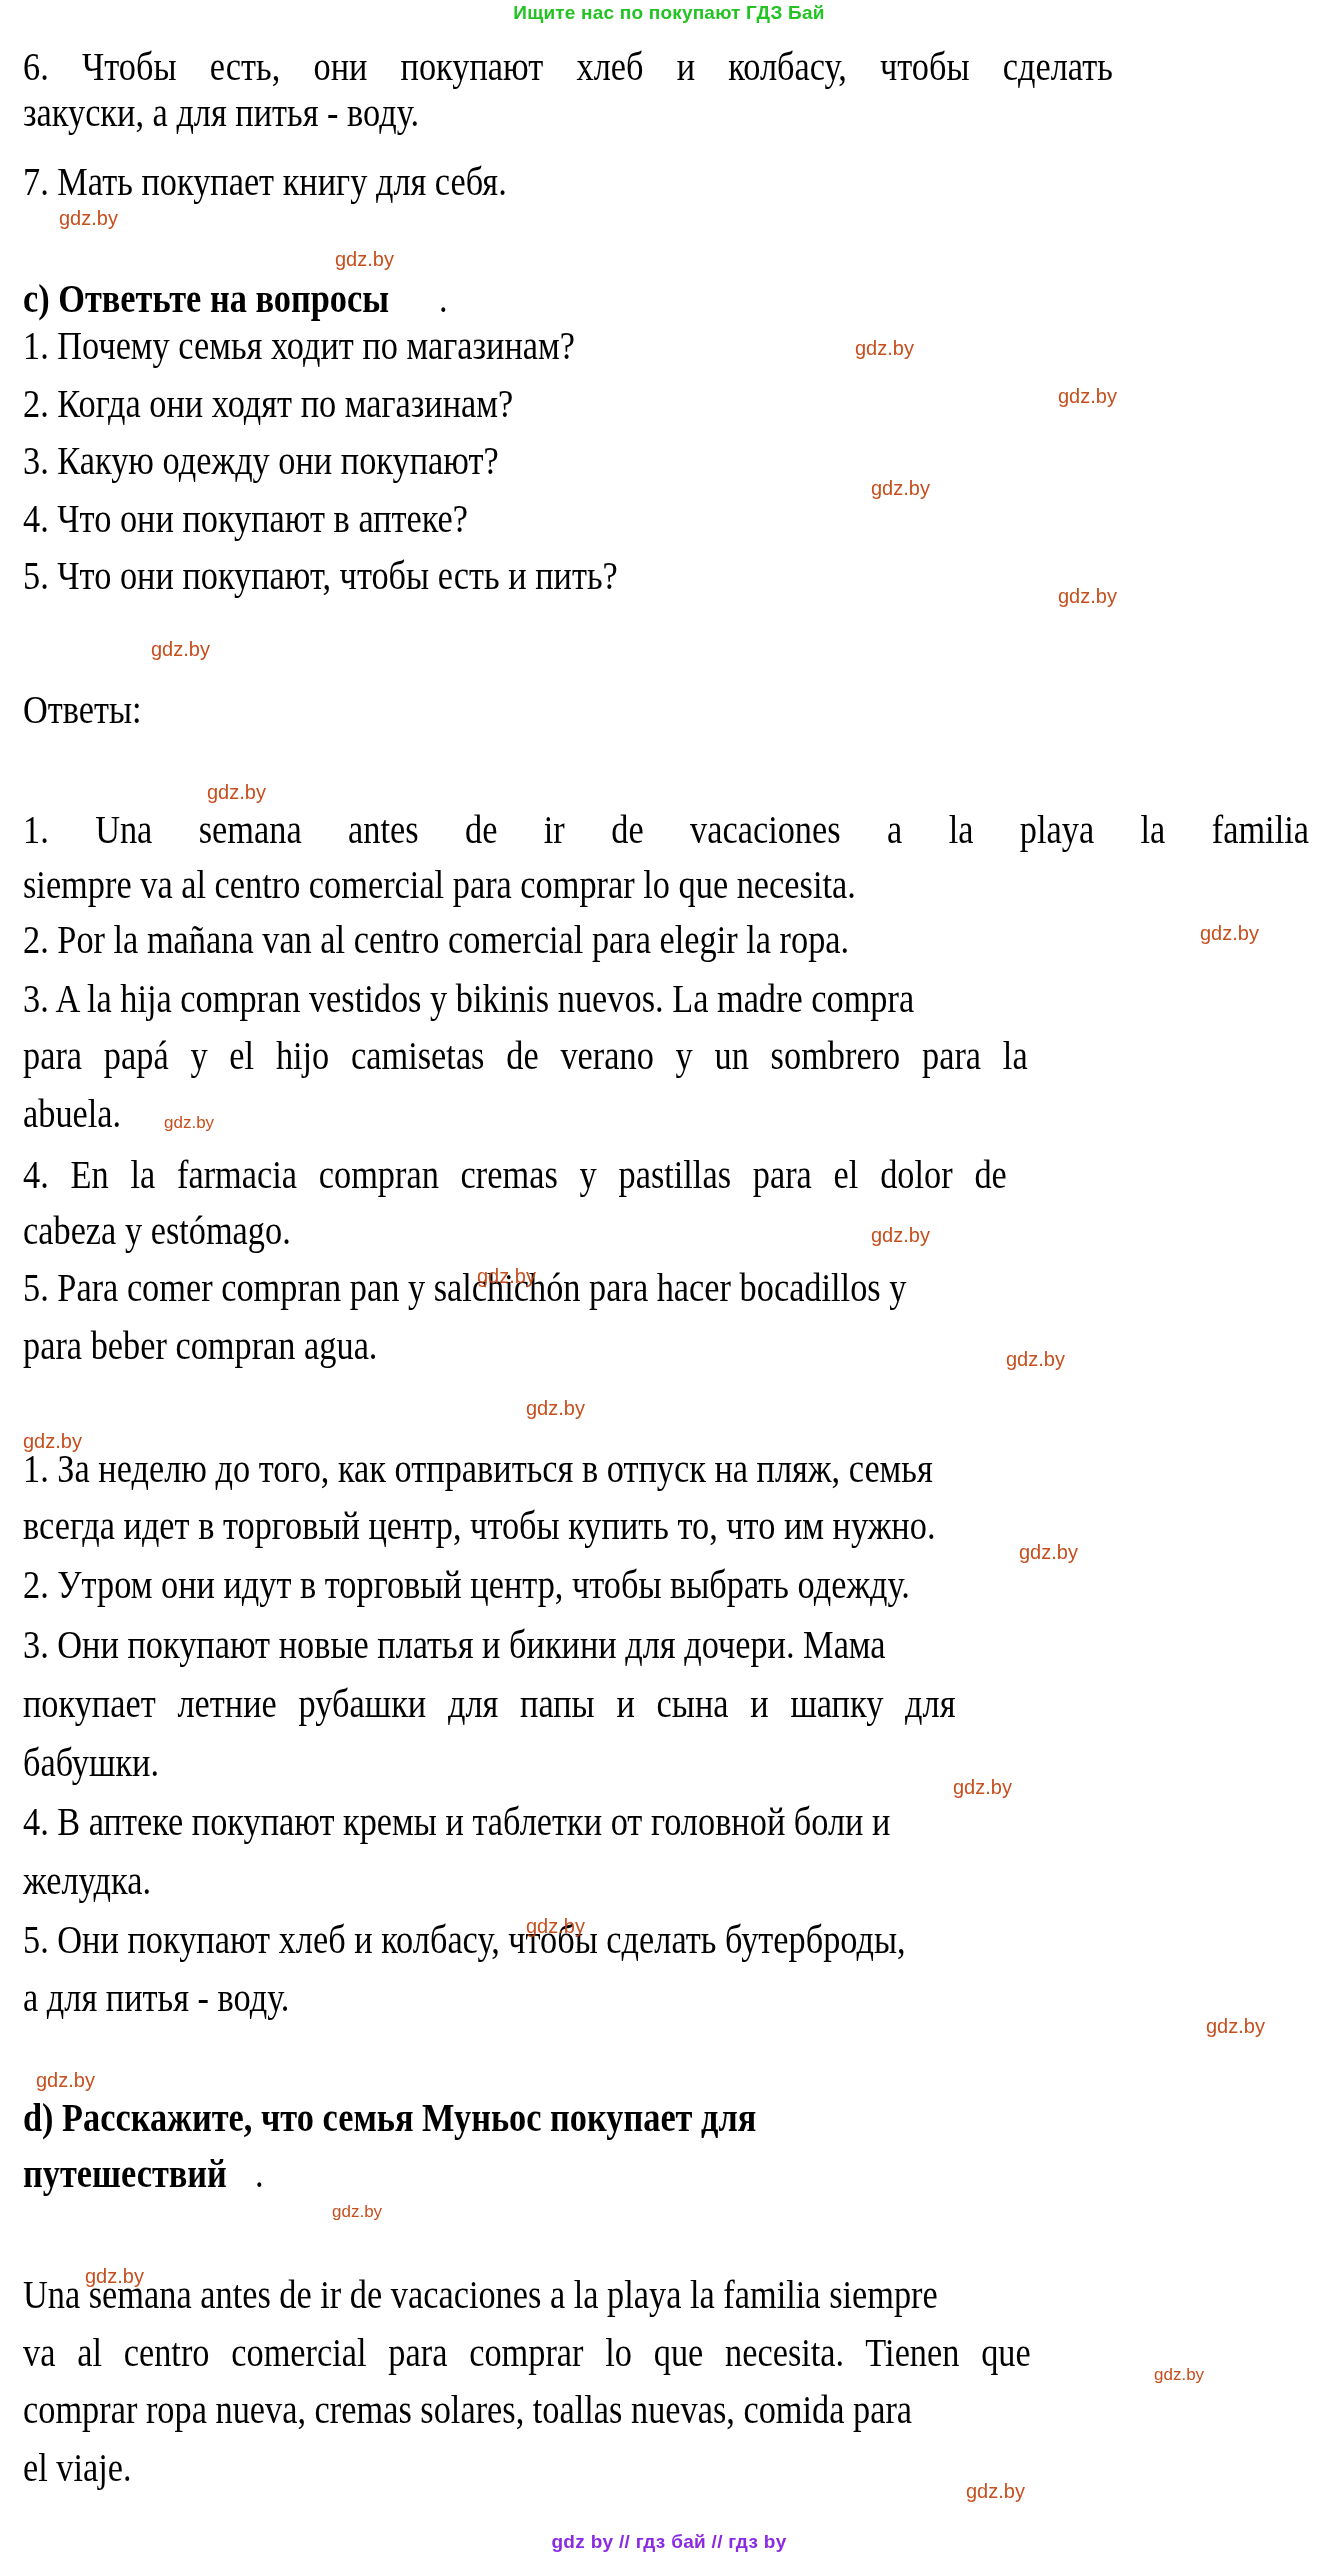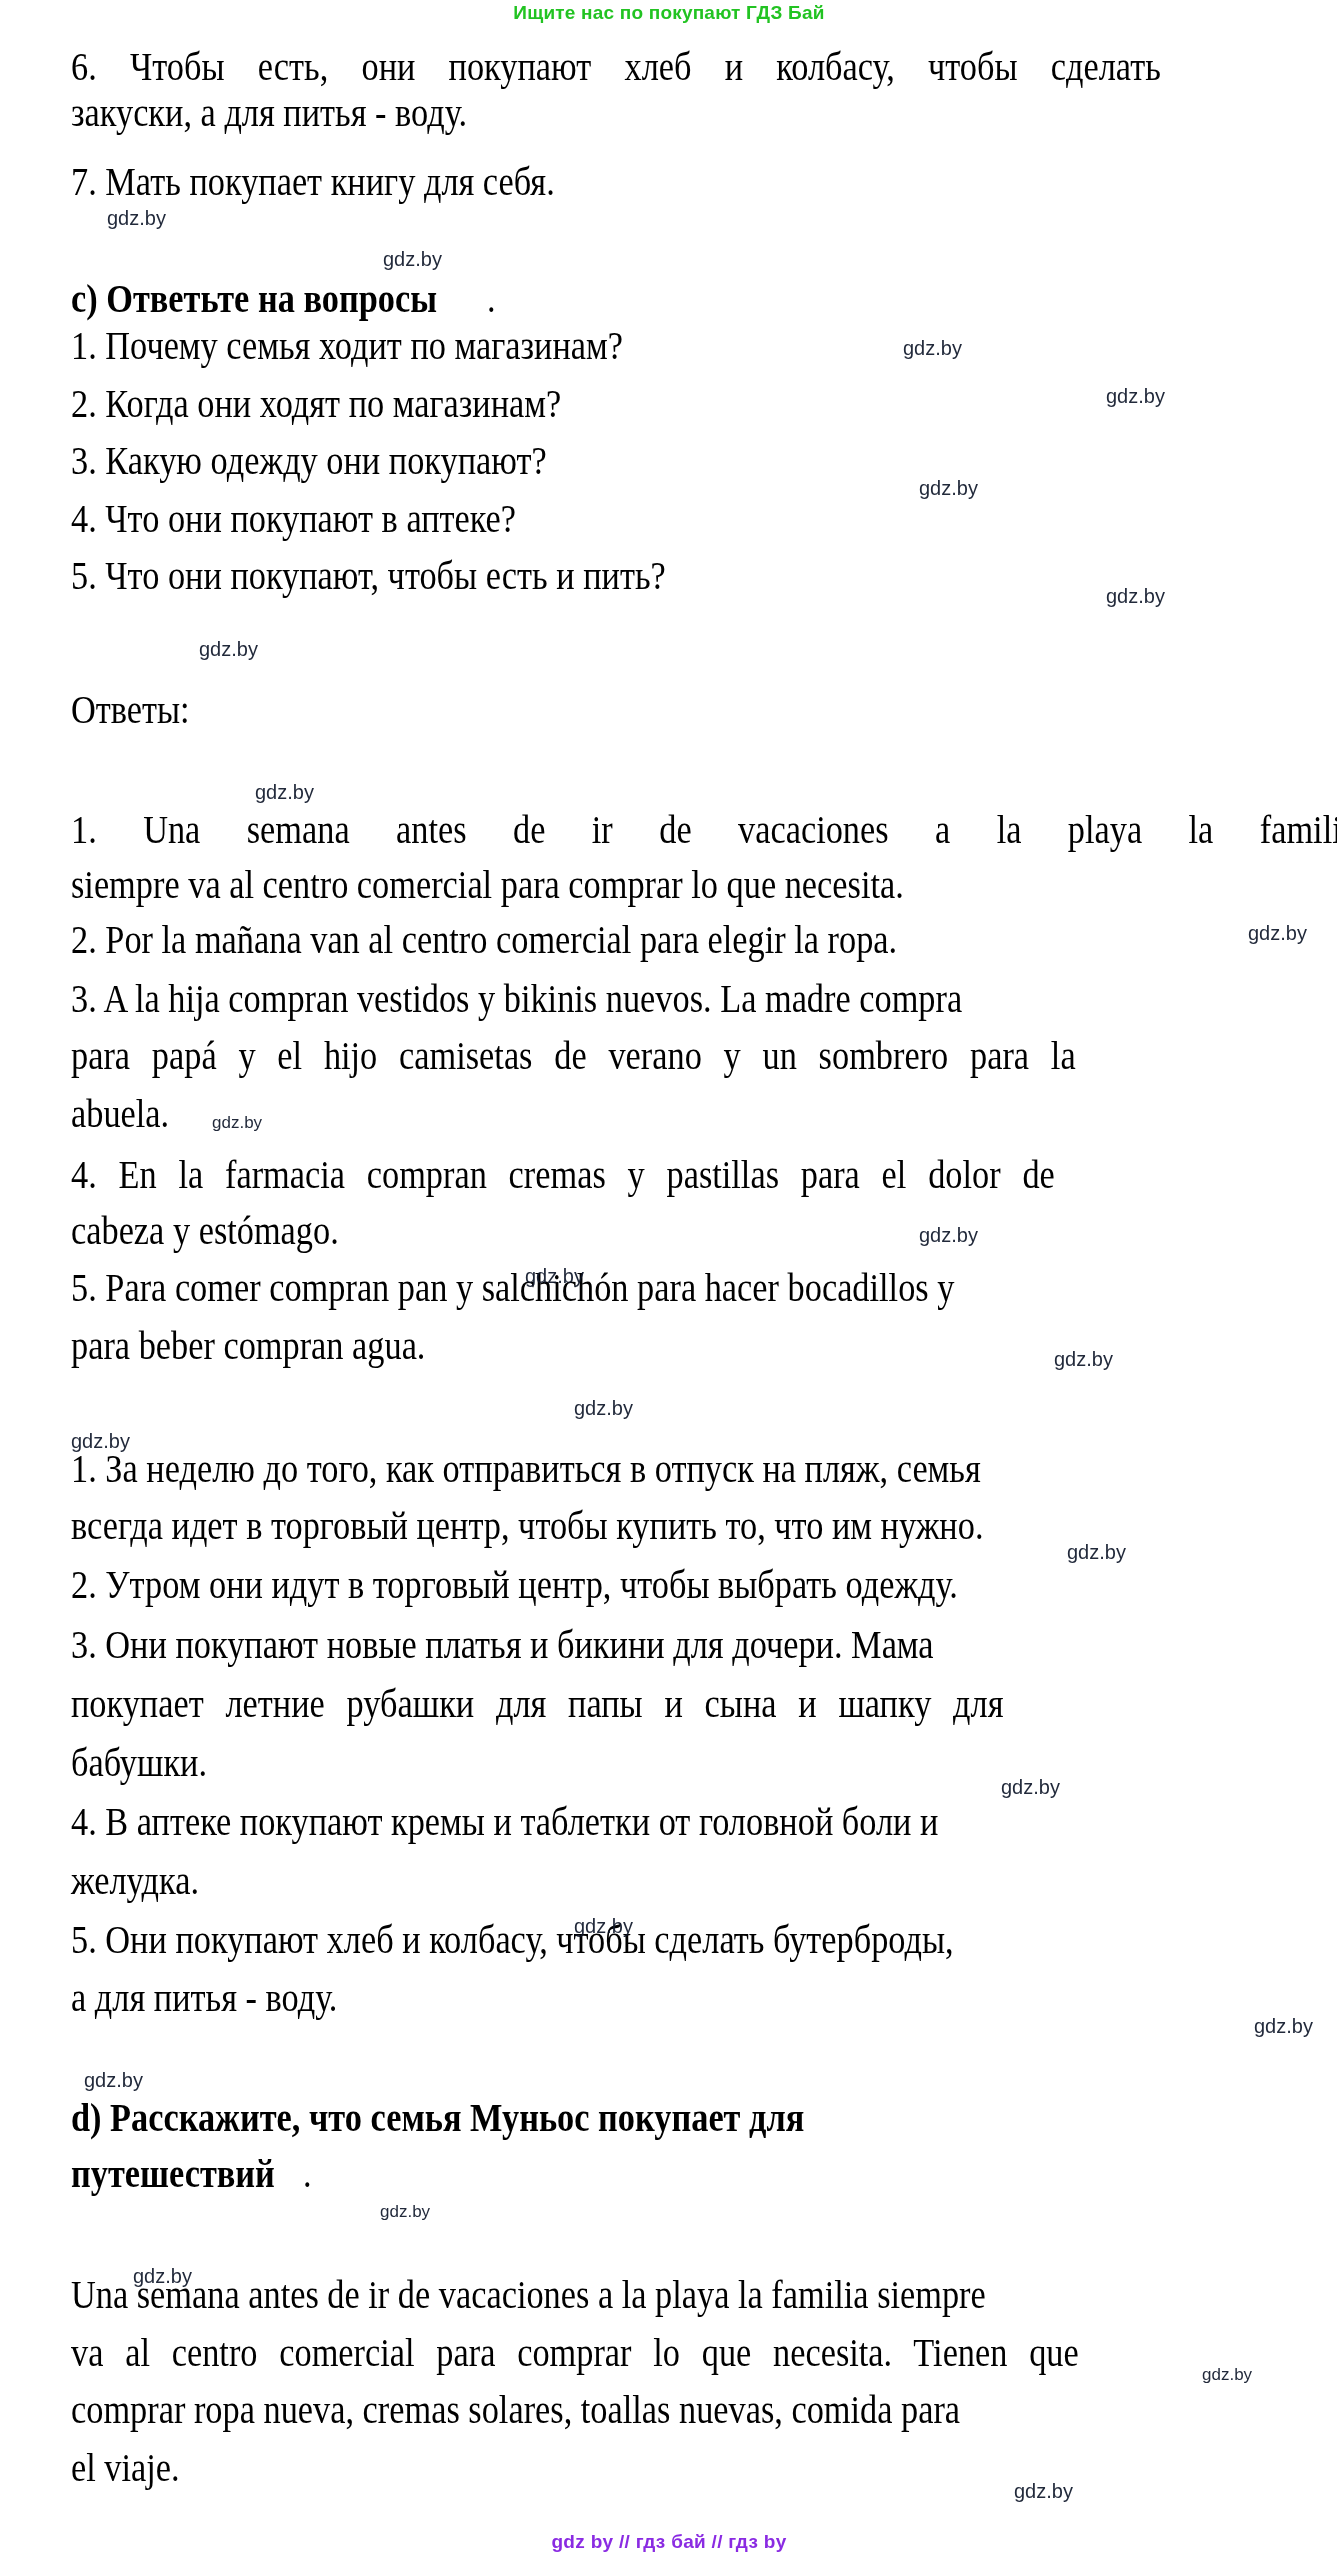--- a/index.html
+++ b/index.html
@@ -40,21 +40,20 @@
     letter-spacing: 0.3px;
   }
 
   
   .page {
     position: absolute;
     top: 0;
     left: 0;
     width: 1066px;
     height: 2576px;
-    margin-left: 48px;
   }
 
   .line {
     position: absolute;
     font-family: "Liberation Serif", "DejaVu Serif", serif;
     font-size: 39px;
     line-height: 1.06;
     white-space: nowrap;
     
     transform-origin: left top;
@@ -63,21 +62,21 @@
   .line.b { font-weight: bold; }
   .w-wide { word-spacing: 15px; }
   .w-xwide { word-spacing: 28px; }
   .w-xxwide { word-spacing: 43px; }
 
   
   .wm {
     position: absolute;
     font-family: "Liberation Sans", "DejaVu Sans", sans-serif;
     font-size: 20px;
-    color: #0f172a;
+    color: #c2410c;
     white-space: nowrap;
     opacity: 0.92;
   }
   .wm.sm { font-size: 17px; }
 </style>
 </head>
 <body>
 
 <div class="promo-top" style="color:#22c322;">Ищите нас по покупают ГДЗ Бай</div>
 

